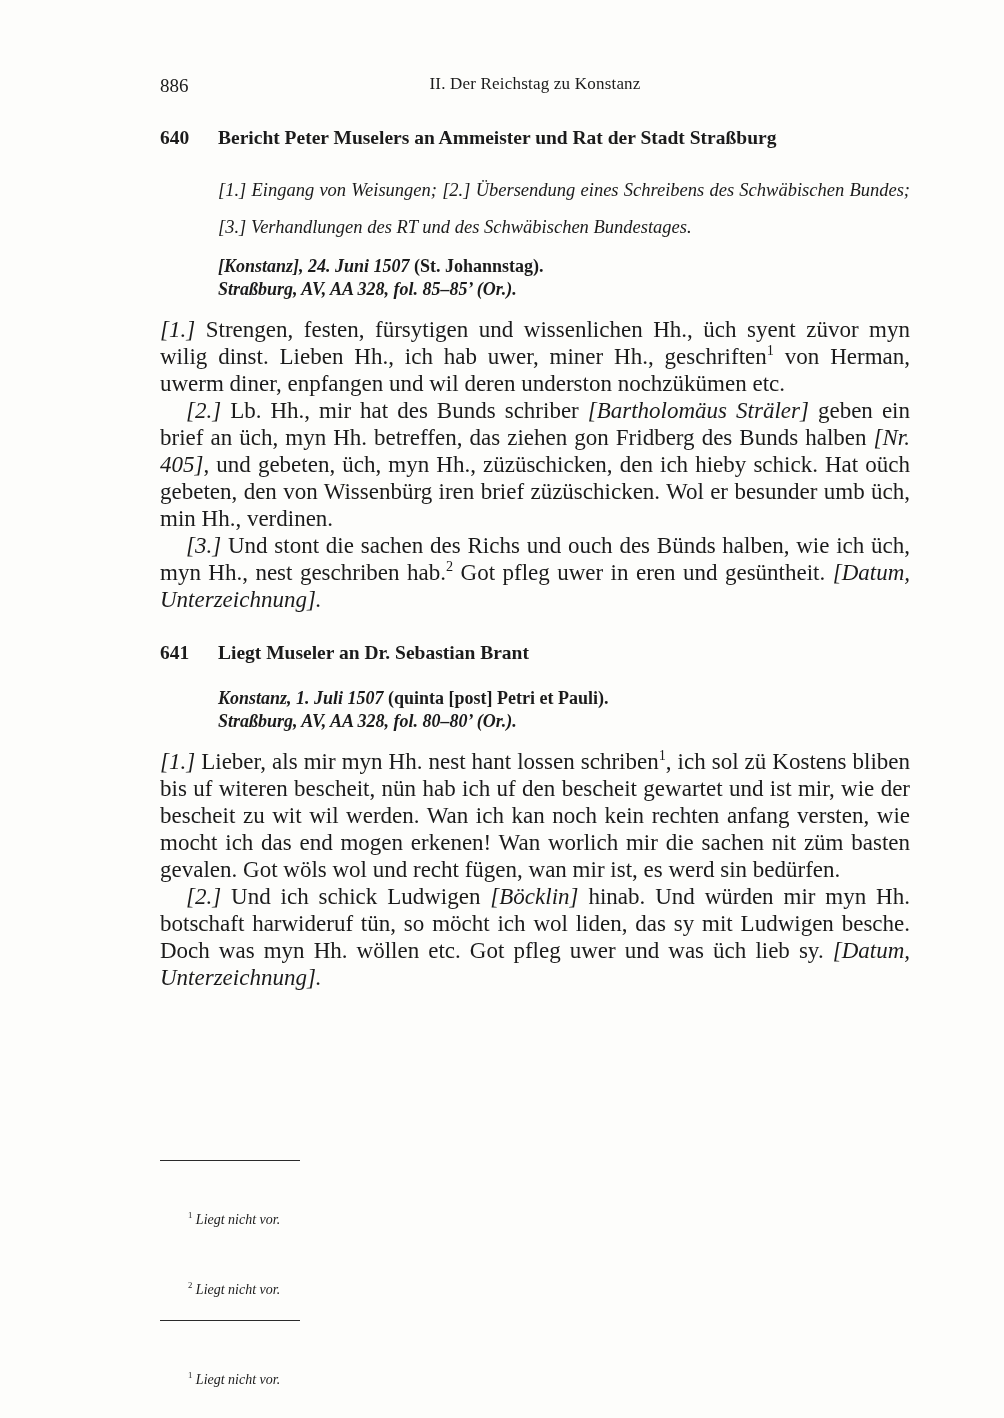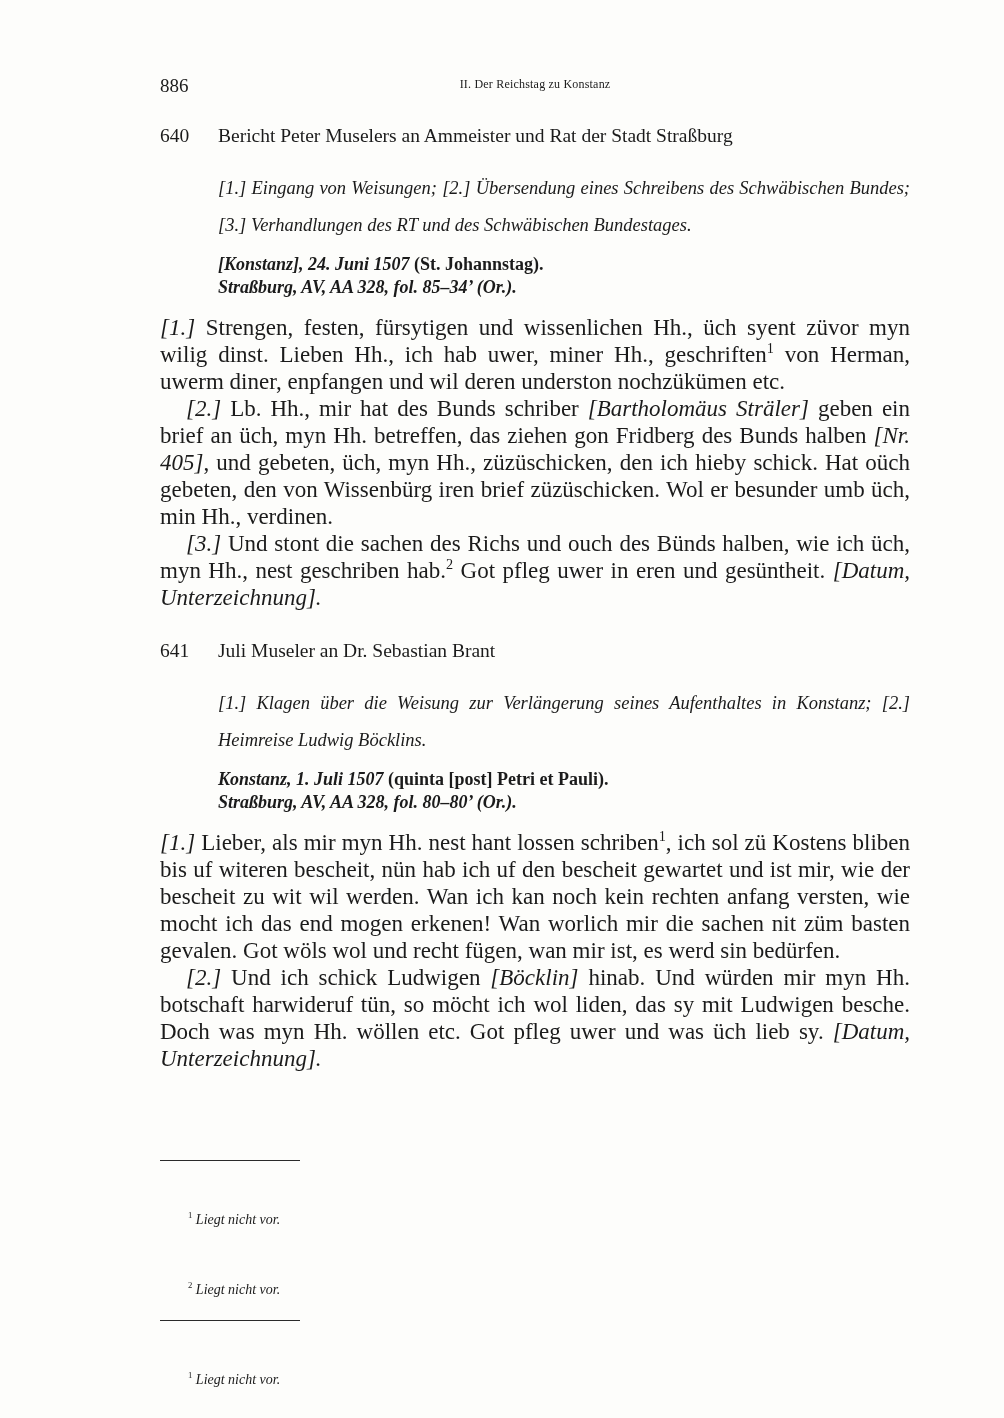--- a/index.html
+++ b/index.html
@@ -9,24 +9,24 @@
     color: #1b1b1b;
     font-family: "Liberation Serif", "DejaVu Serif", serif;
     position: relative;
     overflow: hidden;
   }
   .page { padding: 74px 94px 0 160px; position: relative; width: 1004px; height: 1000px; }
 
   
   .running-header { position: relative; text-align: center; margin-bottom: 32px; }
   .page-number { position: absolute; left: 0; top: 1px; font-size: 19px; }
-  .running-head { font-size: 12px; letter-spacing: 0.2px; }
+  .running-head { font-size: 17px; letter-spacing: 0.2px; }
 
   
-  .doc-heading { display: flex; font-weight: normal; font-size: 19.5px; line-height: 24px; margin-bottom: 22px; }
+  .doc-heading { display: flex; font-weight: bold; font-size: 19.5px; line-height: 24px; margin-bottom: 22px; }
   .doc-number { width: 58px; flex: none; }
   .doc-title { flex: 1; }
 
   .doc-summary {
     margin-left: 58px; font-style: italic; font-size: 18.5px;
     line-height: 37px; text-align: justify; margin-bottom: 9px;
   }
   .doc-dateline, .doc-source { margin-left: 58px; font-size: 18px; line-height: 23px; font-weight: bold; }
   .doc-source { font-style: italic; margin-bottom: 15px; }
 
@@ -55,34 +55,33 @@
     <span class="running-head">II. Der Reichstag zu Konstanz</span>
   </header>
 
   <section class="doc">
     <div class="doc-heading">
       <span class="doc-number">640</span>
       <span class="doc-title">Bericht Peter Muselers an Ammeister und Rat der Stadt Straßburg</span>
     </div>
     <p class="doc-summary">[1.] Eingang von Weisungen; [2.] Übersendung eines Schreibens des Schwäbischen Bundes; [3.] Verhandlungen des RT und des Schwäbischen Bundestages.</p>
     <p class="doc-dateline"><span class="it">[Konstanz], 24. Juni 1507</span><span> (St. Johannstag).</span></p>
-    <p class="doc-source">Straßburg, AV, AA 328, fol. 85–34’ (Or.).</p>
+    <p class="doc-source">Straßburg, AV, AA 328, fol. 85–85’ (Or.).</p>
     <div class="doc-body">
         <p class=""><span class="it">[1.] </span><span>Strengen, festen, fürsytigen und wissenlichen Hh., üch syent züvor myn wilig dinst. Lieben Hh., ich hab uwer, miner Hh., geschriften</span><span class="sup">1</span><span> von Herman, uwerm diner, enpfangen und wil deren underston nochzükümen etc.</span></p>
         <p class="indented"><span class="it">[2.] </span><span>Lb. Hh., mir hat des Bunds schriber </span><span class="it">[Bartholomäus Sträler]</span><span> geben ein brief an üch, myn Hh. betreffen, das ziehen gon Fridberg des Bunds halben </span><span class="it">[Nr. 405]</span><span>, und gebeten, üch, myn Hh., züzüschicken, den ich hieby schick. Hat oüch gebeten, den von Wissenbürg iren brief züzüschicken. Wol er besunder umb üch, min Hh., verdinen.</span></p>
         <p class="indented"><span class="it">[3.] </span><span>Und stont die sachen des Richs und ouch des Bünds halben, wie ich üch, myn Hh., nest geschriben hab.</span><span class="sup">2</span><span> Got pfleg uwer in eren und gesüntheit. </span><span class="it">[Datum, Unterzeichnung].</span></p>
       </div>
   </section>
 
   <section class="doc second">
     <div class="doc-heading">
       <span class="doc-number">641</span>
-      <span class="doc-title">Juli Museler an Dr. Sebastian Brant</span>
+      <span class="doc-title">Liegt Museler an Dr. Sebastian Brant</span>
     </div>
-    <p class="doc-summary">[1.] Klagen über die Weisung zur Verlängerung seines Aufenthaltes in Konstanz; [2.] Heimreise Ludwig Böcklins.</p>
     <p class="doc-dateline"><span class="it">Konstanz, 1. Juli 1507</span><span> (quinta [post] Petri et Pauli).</span></p>
     <p class="doc-source">Straßburg, AV, AA 328, fol. 80–80’ (Or.).</p>
     <div class="doc-body">
         <p class=""><span class="it">[1.] </span><span>Lieber, als mir myn Hh. nest hant lossen schriben</span><span class="sup">1</span><span>, ich sol zü Kostens bliben bis uf witeren bescheit, nün hab ich uf den bescheit gewartet und ist mir, wie der bescheit zu wit wil werden. Wan ich kan noch kein rechten anfang versten, wie mocht ich das end mogen erkenen! Wan worlich mir die sachen nit züm basten gevalen. Got wöls wol und recht fügen, wan mir ist, es werd sin bedürfen.</span></p>
         <p class="indented"><span class="it">[2.] </span><span>Und ich schick Ludwigen </span><span class="it">[Böcklin]</span><span> hinab. Und würden mir myn Hh. botschaft harwideruf tün, so möcht ich wol liden, das sy mit Ludwigen besche. Doch was myn Hh. wöllen etc. Got pfleg uwer und was üch lieb sy. </span><span class="it">[Datum, Unterzeichnung].</span></p>
       </div>
   </section>
 
   <div class="footnotes-area">
     <div class="footnote-block">

